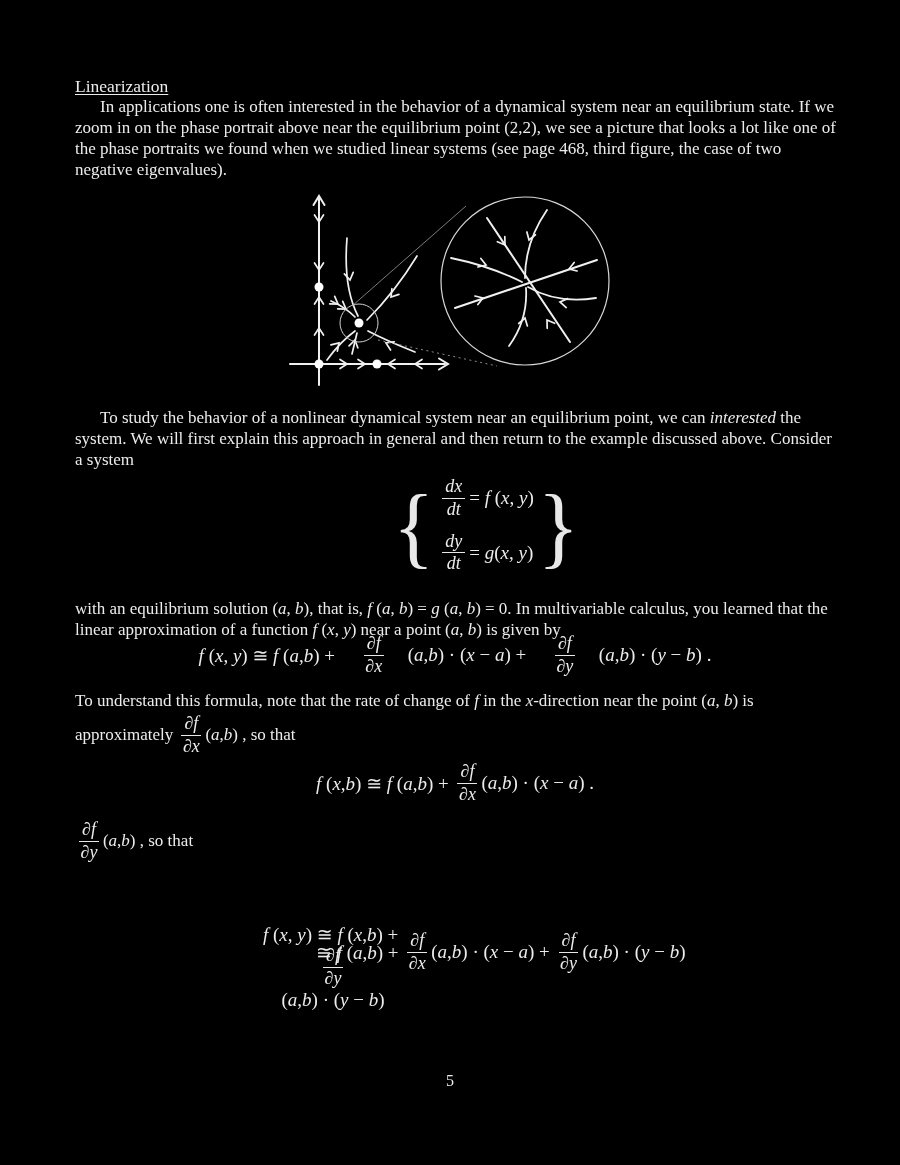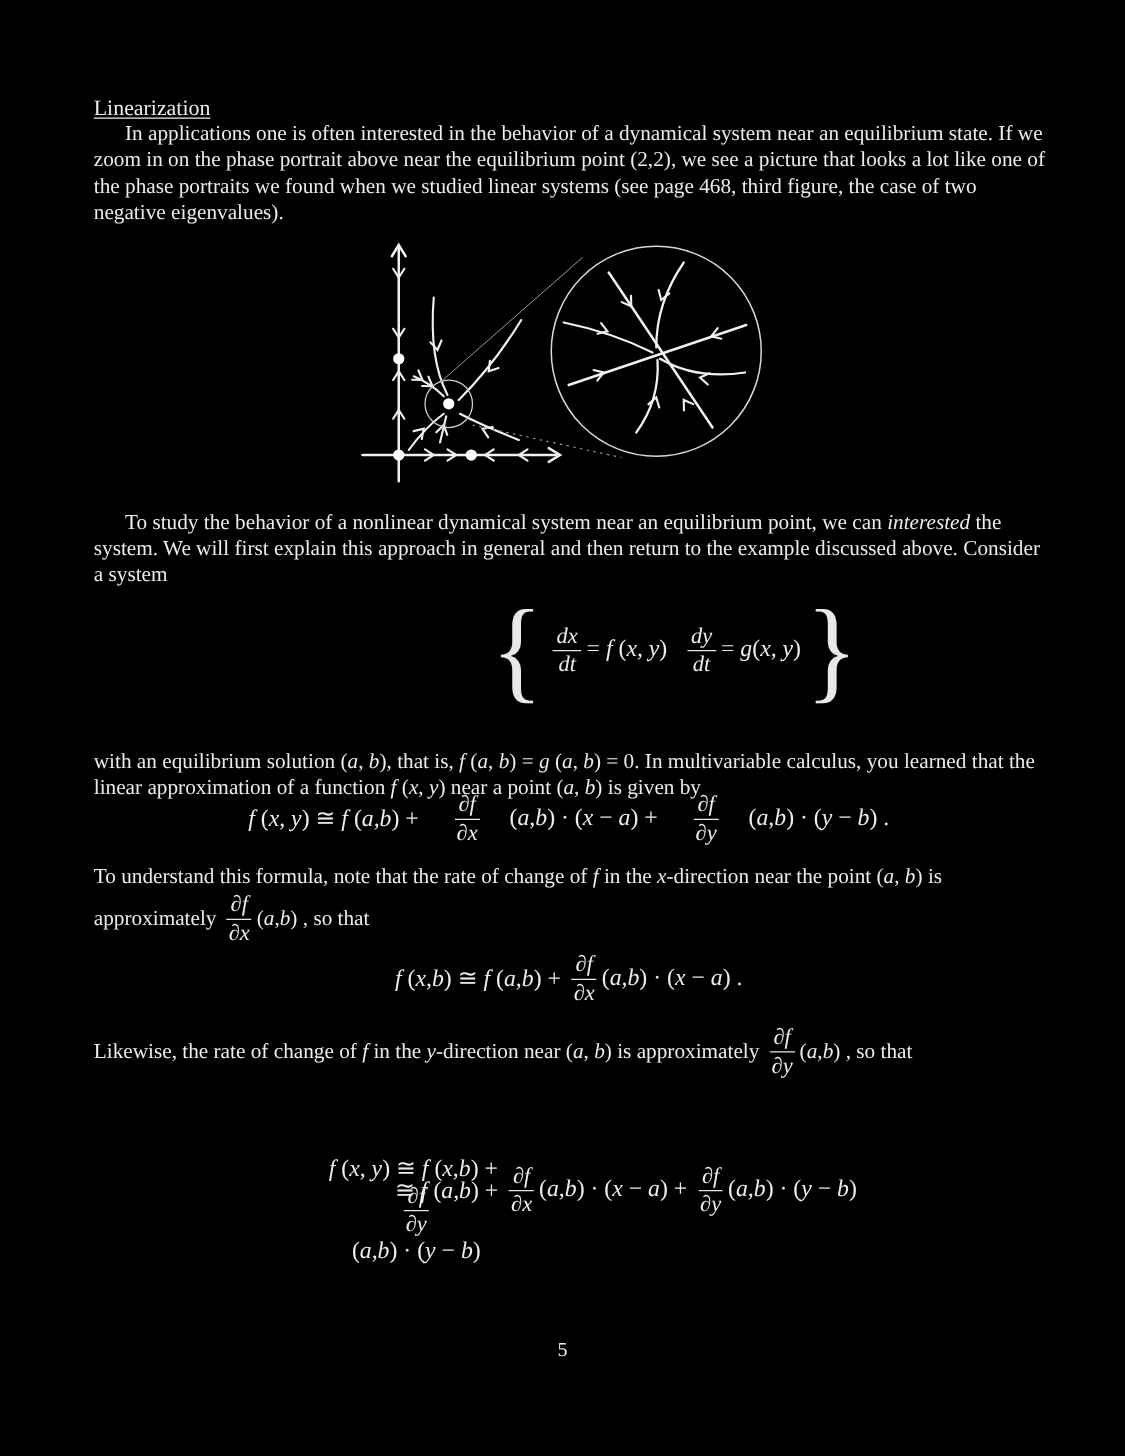--- a/index.html
+++ b/index.html
@@ -23,21 +23,21 @@
   .frac{
     display:inline-flex;flex-direction:column;align-items:center;
     vertical-align:middle;font-size:18px;line-height:1.1;margin:0 4px;
   }
   .frac .num{padding:0 3px 1px 3px;border-bottom:1.5px solid #e8e8e8;}
   .frac .den{padding-top:1px;}
 
   
   .sys{display:flex;align-items:center;}
   .brace{font-size:86px;line-height:1;transform:scaleY(1.06);font-weight:400;color:#e8e8e8;}
-  .sysrows{display:flex;flex-direction:row;gap:12px;margin:0 4px;}
+  .sysrows{display:flex;flex-direction:column;gap:12px;margin:0 4px;}
   .sysrow{display:flex;align-items:center;font-size:19px;white-space:pre;}
 
   .pagenum{width:900px;text-align:center;font-size:16px;}
 
   svg .stroke{stroke:#f0f0f0;fill:none;stroke-linecap:round;}
 </style>
 </head>
 <body>
 
 <div class="abs title" style="left:75px;top:76px;">Linearization</div>
@@ -163,21 +163,20 @@
 <div class="abs eqrow center" style="left:75px;top:762px;width:760px;">
   <span><i>f</i> (<i>x</i>,<i>b</i>) ≅ <i>f</i> (<i>a</i>,<i>b</i>) + </span>
   <span class="frac">
     <span class="num">∂<i>f</i></span>
     <span class="den">∂<i>x</i></span>
   </span>
   <span>(<i>a</i>,<i>b</i>) · (<i>x</i> − <i>a</i>) .</span>
 </div>
 
 <div class="abs eqrow" style="left:75px;top:818px;height:46px;font-size:17px;">
-  <span>Likewise, the rate of change of <i>f</i> in the <i>y</i>-direction near (<i>a</i>, <i>b</i>) is approximately </span>
   <span class="frac">
     <span class="num">∂<i>f</i></span>
     <span class="den">∂<i>y</i></span>
   </span>
   <span>(<i>a</i>,<i>b</i>) , so that</span>
 </div>
 
 <div class="abs eqrow" style="left:263px;top:923px;height:48px;flex-direction:column;">
   <span><i>f</i> (<i>x</i>, <i>y</i>) ≅ <i>f</i> (<i>x</i>,<i>b</i>) + </span>
   <span class="frac">

